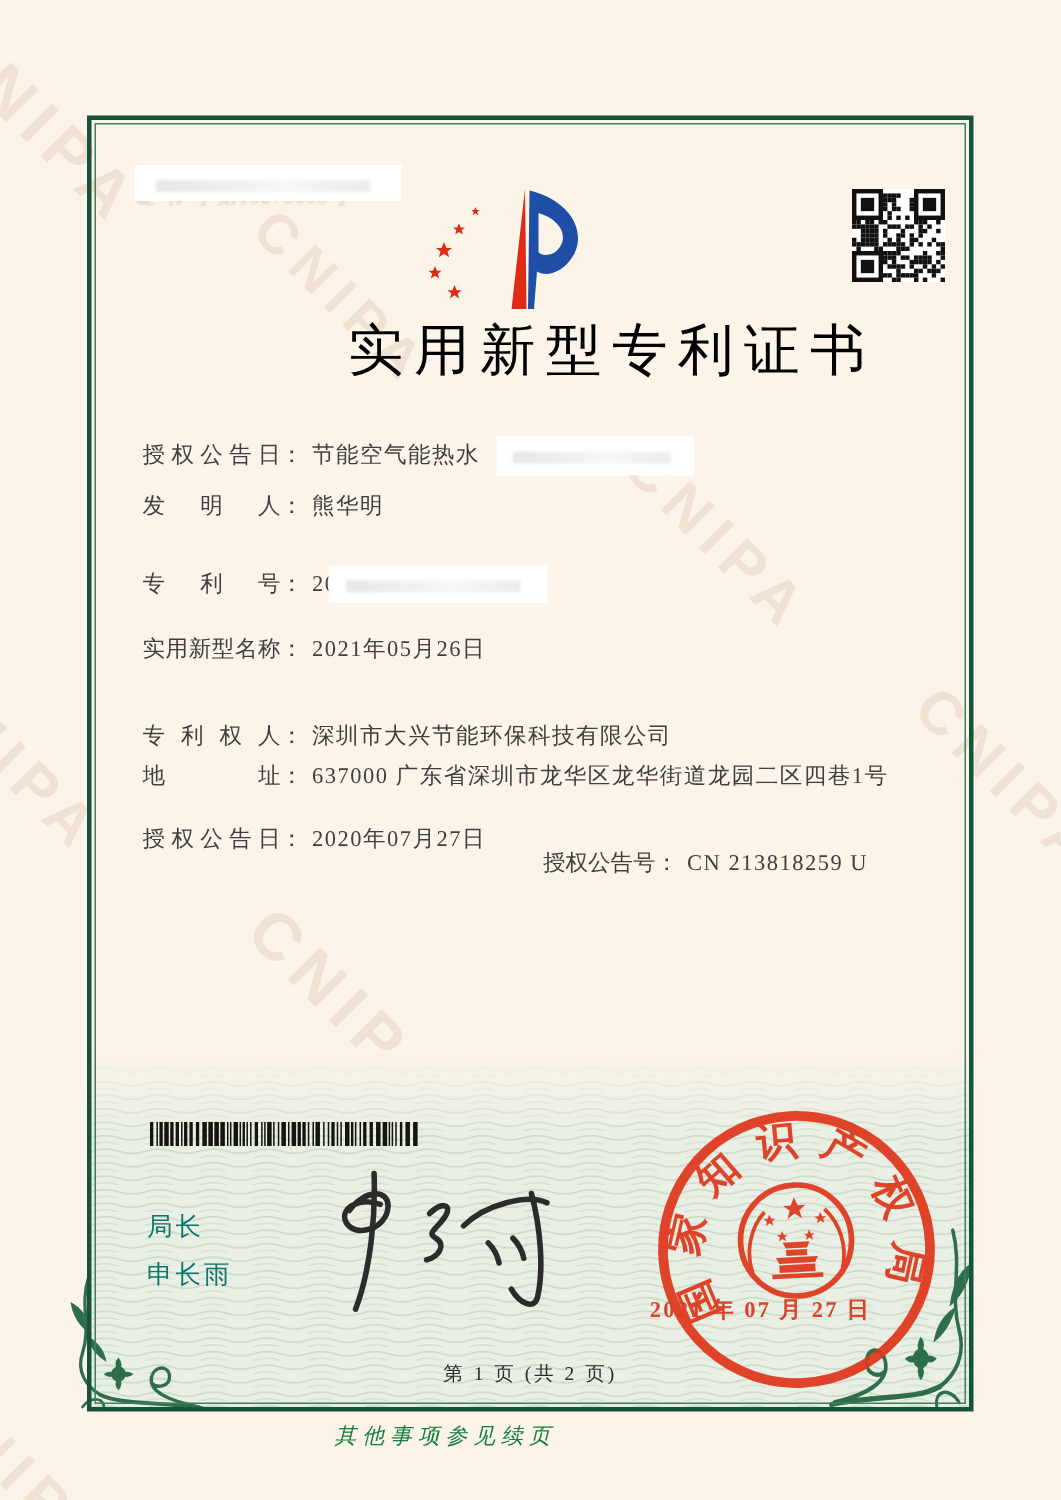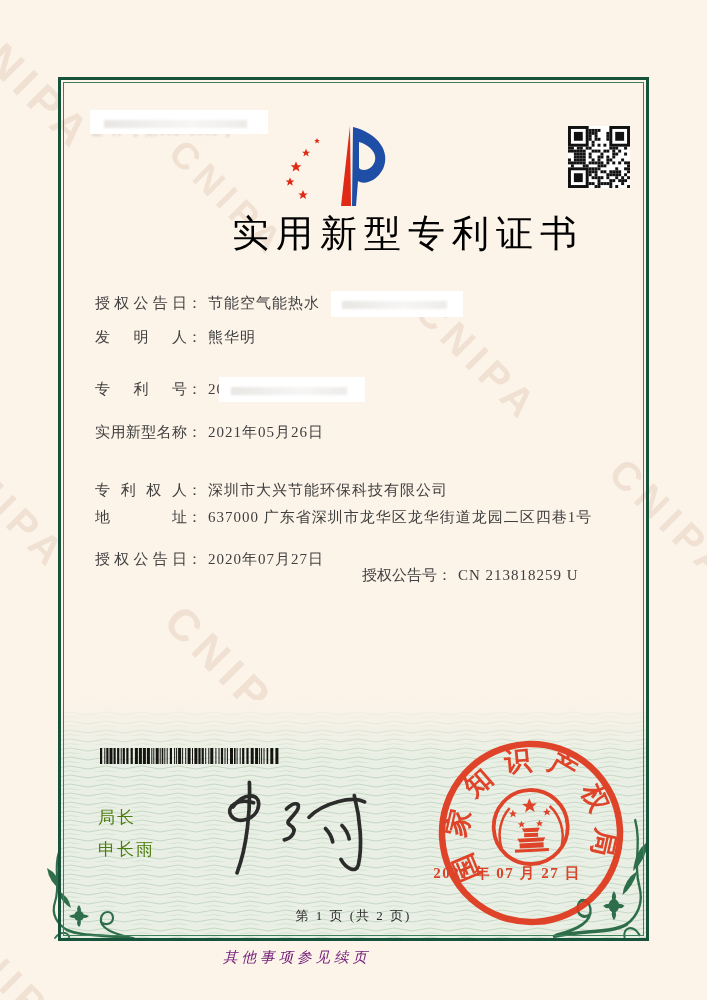--- a/index.html
+++ b/index.html
@@ -49,26 +49,26 @@
   }
   
   .bodytext{
     position:absolute;left:95px;top:586px;width:528px;z-index:3;
     font-size:14.5px;line-height:27px;color:#2e2e2e;font-style:italic;
     text-align:justify;letter-spacing:.5px;
   }
   .bodytext p{margin:0;text-indent:2em;}
   
   .off{position:absolute;left:98px;z-index:3;font-family:Liberation Serif, serif;
-    font-size:17px;color:#4d7c0f;letter-spacing:2px;}
+    font-size:17px;color:#0f766e;letter-spacing:2px;}
   
   .pagination{position:absolute;left:58px;top:907px;width:591px;text-align:center;
     font-size:13px;color:#2b2b2b;letter-spacing:2px;z-index:5;}
   .footnote{position:absolute;left:0;top:948px;width:594px;text-align:center;
-    font-size:14.5px;font-style:italic;color:#701a75;letter-spacing:4px;z-index:3;}
+    font-size:14.5px;font-style:italic;color:#15803d;letter-spacing:4px;z-index:3;}
   svg{display:block;}
   .layer2{z-index:2;} .layer3{z-index:3;} .layer5{z-index:5;}
 </style>
 </head>
 <body>
 
 <svg width="0" height="0" style="position:absolute" aria-hidden="true">
   <defs>
     <polygon id="star5" points="0,-10 2.94,-3.09 9.51,-3.09 4.19,1.18 6.12,8.09 0,3.82 -6.12,8.09 -4.19,1.18 -9.51,-3.09 -2.94,-3.09"></polygon>
   </defs>

